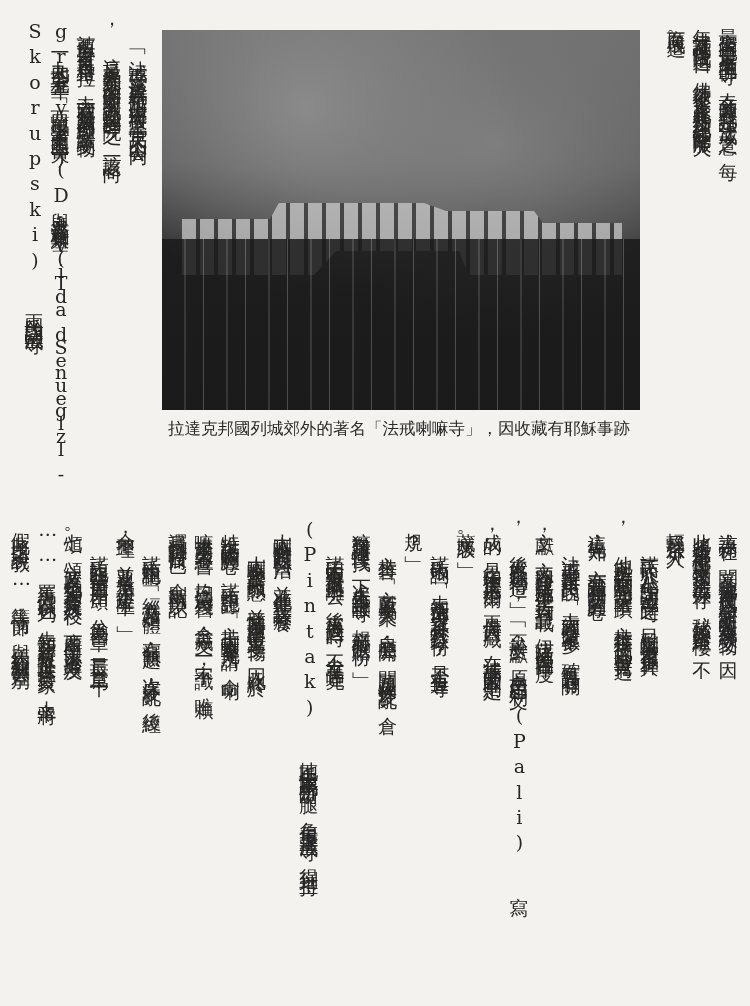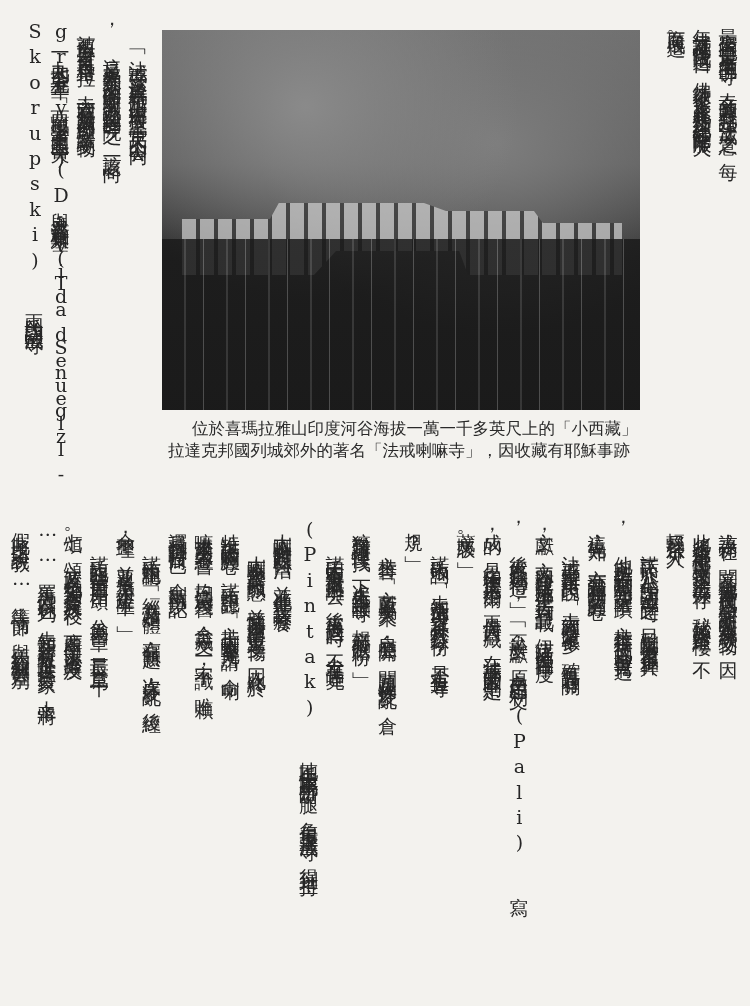--- a/index.html
+++ b/index.html
@@ -53,21 +53,20 @@
 <div class="vcol" style="right:8px; top:14px; height:460px;">最宏偉的也是最著名的佛寺，寺名的意義就是「守法戒」之意，每</div>
 <div class="vcol" style="right:34px; top:14px; height:460px;">年佛誕及佛陀成道日，佛教徒很多人來此拜佛及紀念佛陀降服天</div>
 <div class="vcol" style="right:60px; top:14px; height:460px;">魔而成道。</div>
 
 <div class="photo">
   <div class="bldg"></div>
   <div class="trees"></div>
 </div>
 
 <div class="caption">
-  <div class="indent">位於喜瑪拉雅山印度河谷海拔一萬一千多英尺上的「小西藏」</div>
   <div>拉達克邦國列城郊外的著名「法戒喇嘛寺」，因收藏有耶穌事跡</div>
 </div>
 
 <div class="vcol" style="left:126px; top:20px; height:470px;">　「法戒寺」座落於喜馬拉雅山一處海拔一萬一千英尺的山谷內</div>
 <div class="vcol" style="left:100px; top:20px; height:470px;">，這是並未受到外來的伊斯蘭教武力摧毀的寺院之一，該處一向</div>
 <div class="vcol" style="left:74px; top:20px; height:470px;">被西方學者目爲香格里拉。寺內藏有無數的佛經與文獻文物。</div>
 <div class="vcol" style="left:48px; top:20px; height:470px;">　一九七四至七五年，「西藏學」學者史美固魯夫 (David Snell-</div>
 <div class="vcol" style="left:22px; top:20px; height:470px;">grove) 與史普洛柏斯基 (Tadeugz Skorupski) 兩氏訪問法戒寺，</div>
 
 <div id="bottom-block">

